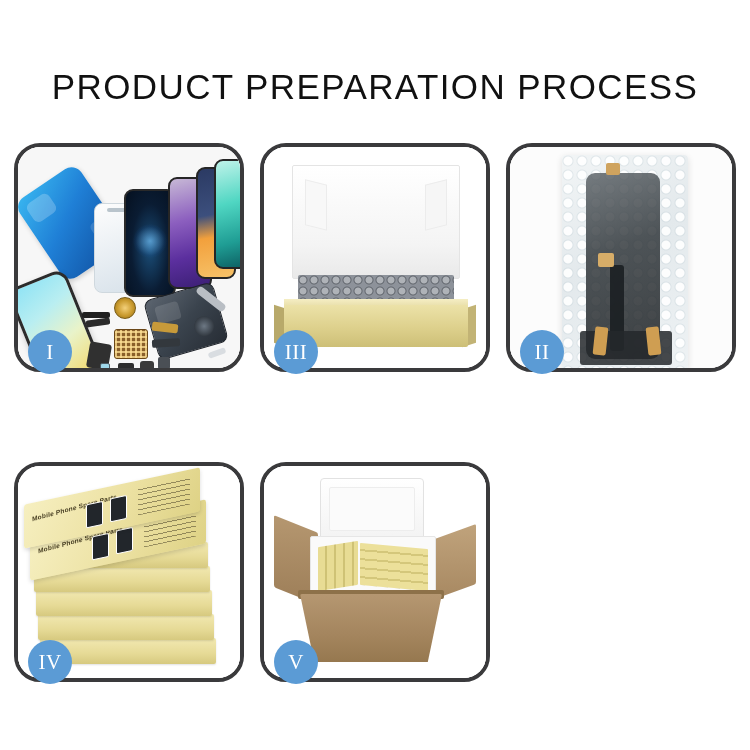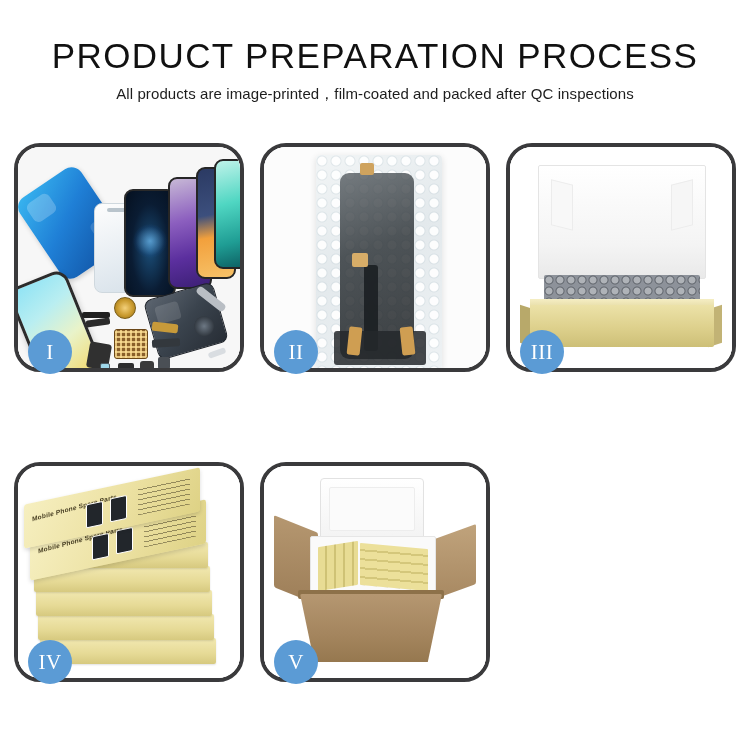--- a/index.html
+++ b/index.html
@@ -29,20 +29,21 @@
   }
 
   .title {
     font-family: "Liberation Sans", sans-serif;
     font-size: 35px;
     font-weight: 400;
     letter-spacing: 1.4px;
     color: #111111;
     line-height: 1.05;
     white-space: nowrap;
+    margin-top: 31px;
   }
 
   .subtitle {
     margin-top: 10px;
     font-family: "Liberation Sans", sans-serif;
     font-size: 15px;
     font-weight: 400;
     color: #1d1d1d;
     letter-spacing: 0.1px;
     white-space: nowrap;
@@ -394,21 +395,20 @@
   .p6-tape-a { position:absolute; left:52px; top:92px; width:16px; height:22px; background:rgba(150,128,96,.75); border-radius:1px; }
   .p6-tape-b { position:absolute; left:52px; top:152px; width:16px; height:22px; background:rgba(150,128,96,.75); border-radius:1px; }
 </style>
 </head>
 <body>
 
 <div class="page">
 
   <div class="header">
     <div class="title">PRODUCT PREPARATION PROCESS</div>
-    <div class="subtitle">All products are image-printed，film-coated and packed after QC inspections</div>
   </div>
 
   <div class="grid">
 
     <div class="panel">
       <div class="panel-inner">
         <div class="p1-bg"></div>
         <div class="phone-back-blue"></div>
         <div class="glass-protector">
           <div class="notch"></div>
@@ -431,48 +431,48 @@
         <div class="flex-h"></div>
         <div class="flex-i"></div>
         <div class="tool-a"></div>
         <div class="tool-b"></div>
       </div>
       <div class="badge">I</div>
     </div>
 
     <div class="panel">
       <div class="panel-inner">
+        <div class="p3-bg"></div>
+        <div class="p3-lid">
+          <div class="p3-lid-flapL"></div>
+          <div class="p3-lid-flapR"></div>
+        </div>
+        <div class="p3-foam"></div>
+        <div class="p3-box-sideL"></div>
+        <div class="p3-box-sideR"></div>
+        <div class="p3-box-lip"></div>
+        <div class="p3-box-front"></div>
+      </div>
+      <div class="badge">III</div>
+    </div>
+
+    <div class="panel">
+      <div class="panel-inner">
         <div class="p2-bg"></div>
         <div class="bubblepack">
           <div class="p2-screen"></div>
           <div class="p2-cable"></div>
           <div class="p2-bottom"></div>
           <div class="p2-tape1"></div>
           <div class="p2-tape2"></div>
           <div class="p2-tape3"></div>
           <div class="p2-tape4"></div>
         </div>
       </div>
       <div class="badge">II</div>
-    </div>
-
-    <div class="panel">
-      <div class="panel-inner">
-        <div class="p3-bg"></div>
-        <div class="p3-lid">
-          <div class="p3-lid-flapL"></div>
-          <div class="p3-lid-flapR"></div>
-        </div>
-        <div class="p3-foam"></div>
-        <div class="p3-box-sideL"></div>
-        <div class="p3-box-sideR"></div>
-        <div class="p3-box-lip"></div>
-        <div class="p3-box-front"></div>
-      </div>
-      <div class="badge">III</div>
     </div>
 
     <div class="panel">
       <div class="panel-inner">
         <div class="p4-bg"></div>
         <div class="stack">
 
           <div class="sbox" style="top:150px; left:16px;"></div>
           <div class="sbox" style="top:126px; left:14px;"></div>
           <div class="sbox" style="top:102px; left:12px;"></div>

